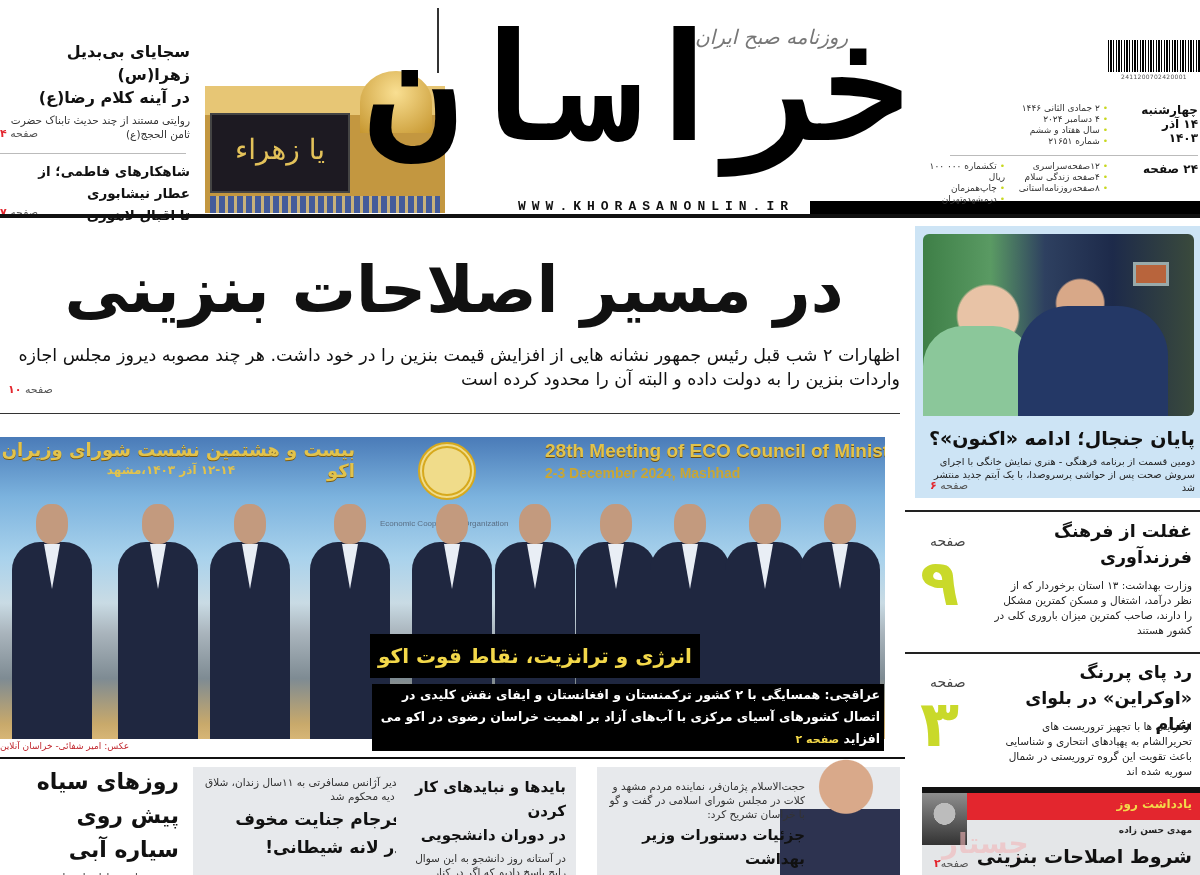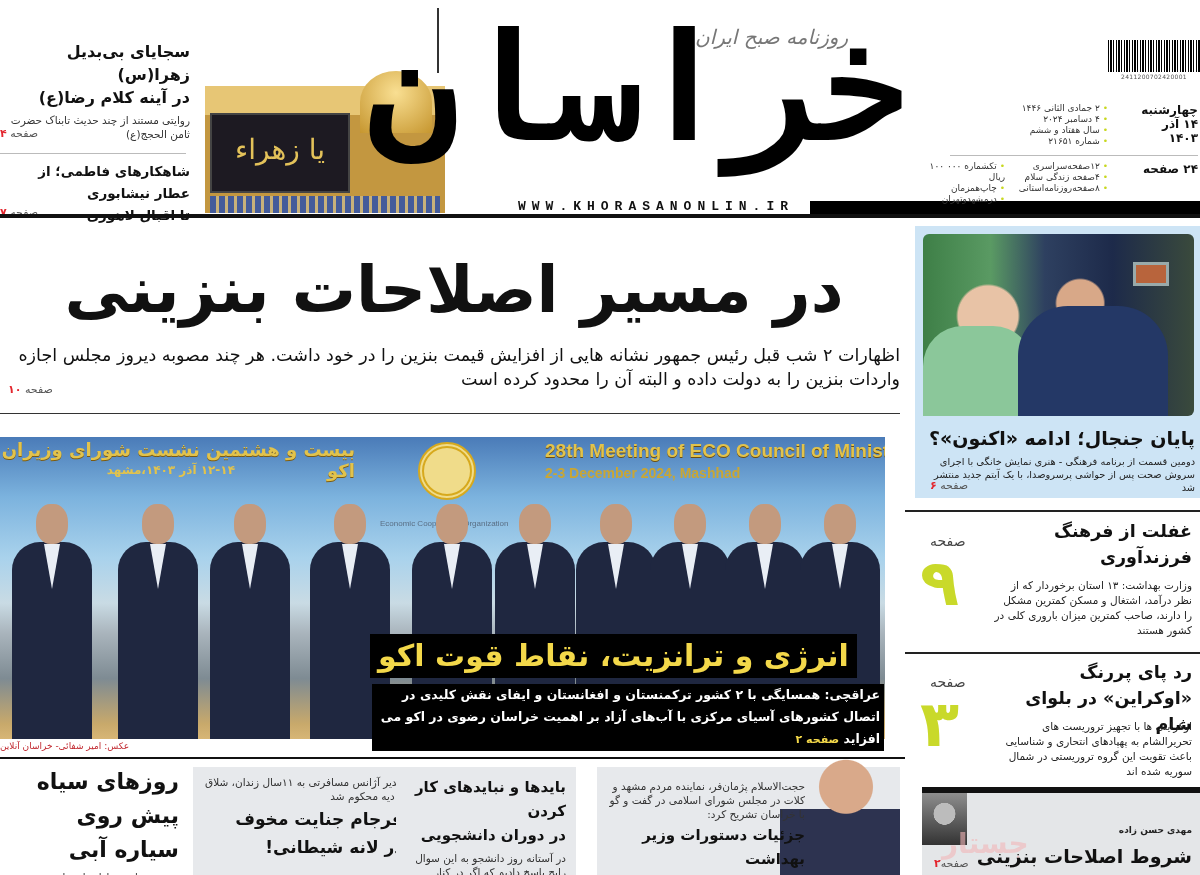--- a/index.html
+++ b/index.html
@@ -49,21 +49,21 @@
 #photo .banner-fa{position:absolute;right:530px;top:2px;font-size:18px;font-weight:bold;color:#e2c34c;text-shadow:0 1px 0 #7a5a12}
 #photo .banner-fa2{position:absolute;right:650px;top:26px;font-size:12px;font-weight:bold;color:#e2c34c}
 #photo .banner-en{position:absolute;left:545px;top:3px;font-size:19px;font-weight:bold;color:#e2c34c;text-shadow:0 1px 0 #6a4d10;font-family:"Liberation Sans",sans-serif;white-space:nowrap}
 #photo .banner-en2{position:absolute;left:545px;top:28px;font-size:14px;font-weight:bold;color:#c9a634;font-family:"Liberation Sans",sans-serif}
 #photo .eco-logo{position:absolute;left:418px;top:5px;width:58px;height:58px;border-radius:50%;border:6px double #d7a91d;background:#f0dc8a}
 #photo .eco-text{position:absolute;left:380px;top:82px;font-size:8px;color:#5a6f85;font-family:"Liberation Sans",sans-serif}
 .person{position:absolute;bottom:0;width:80px;height:235px}
 .person .head{position:absolute;left:24px;top:0;width:32px;height:40px;border-radius:45%;background:#c39a7e}
 .person .body{position:absolute;left:0;top:38px;width:80px;height:197px;border-radius:28px 28px 0 0;background:#1f2740}
 .person .shirt{position:absolute;left:32px;top:40px;width:16px;height:45px;background:#e9eef5;clip-path:polygon(0 0,100% 0,50% 100%)}
-#photo-caption-title{left:370px;top:634px;padding:0 8px;background:#000;color:#f3d84a;font-size:30px;font-weight:900;line-height:44px;white-space:nowrap}
+#photo-caption-title{left:370px;top:634px;padding:0 8px;background:#000;color:#f3d84a;font-size:20px;font-weight:900;line-height:44px;white-space:nowrap}
 #photo-caption-sub{left:372px;top:684px;width:512px;background:#000;color:#fff;font-size:12.5px;font-weight:bold;line-height:22px;padding:0 4px}
 #photo-caption-sub .pg b{color:#f3d84a}
 #photo-credit{left:0;top:741px;font-size:9px;color:#c0262d}
 #bottom-rule{left:0;top:757px;width:905px;height:2px;background:#111}
 
 .card{background:#e7e9ec;padding:8px 10px}
 #story-black-days{left:0;top:765px;width:185px;height:110px;background:#fff;padding:0 6px}
 #story-black-days h2{font-size:22px;font-weight:900;line-height:34px}
 #story-black-days p{font-size:10px;line-height:14px;color:#333;margin-top:4px}
 #story-crime{left:193px;top:767px;width:220px;height:108px}
@@ -276,18 +276,21 @@
 <div id="rc-rule2" class="abs"></div>
 <div id="story-syria" class="abs side-story rtl">
   <h2><span>رد پای پررنگ</span><br><span>«اوکراین» در بلوای شام</span></h2>
   <p>اوکراینی ها با تجهیز تروریست های تحریرالشام به پهپادهای انتحاری و شناسایی باعث تقویت این گروه تروریستی در شمال سوریه شده اند</p>
   <span class="pg-label">صفحه</span>
   <span class="pg-num">۳</span>
 </div>
 
 <div id="editorial" class="abs rtl">
   <div class="topbar"></div>
+  <div class="redbar">
+      <span>یادداشت روز</span>
+    </div>
   <div class="photo"></div>
   <div class="author">مهدی حسن زاده</div>
   <div class="wm">جستار</div>
   <div class="ttl">شروط اصلاحات بنزینی</div>
   <div class="pg"><span>صفحه</span><b>۲</b></div>
 </div>
 
 </body></html>

